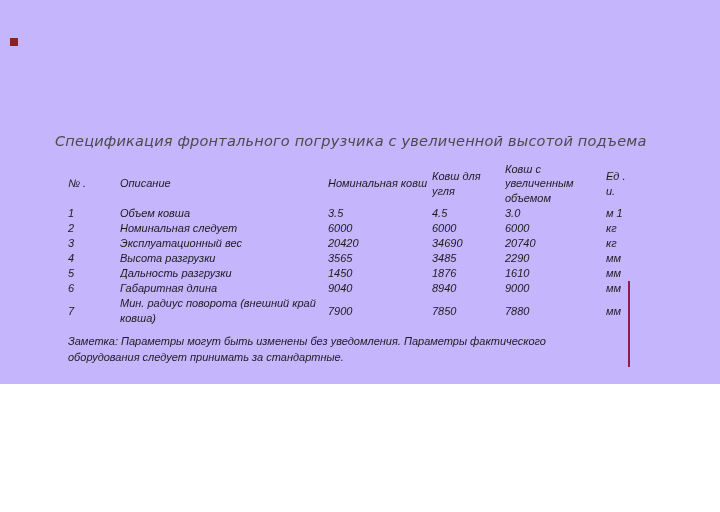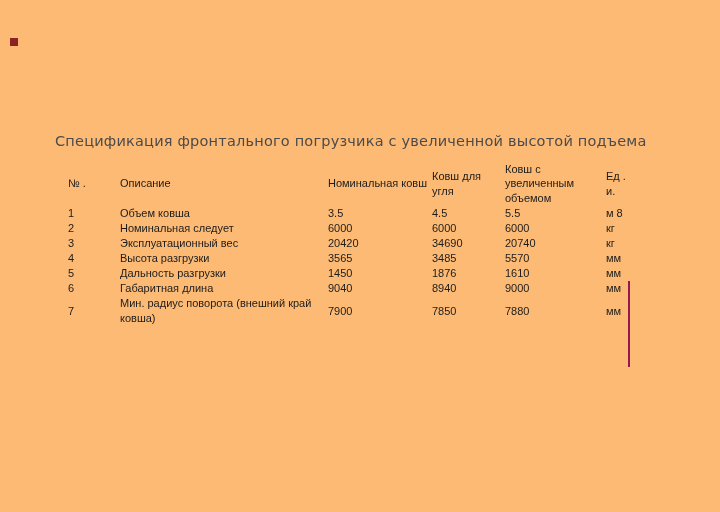--- a/index.html
+++ b/index.html
@@ -1,21 +1,22 @@
 <!DOCTYPE html>
 <html><head>
 <meta charset="utf-8">
 <style>
   html, body { margin: 0; padding: 0; background: #ffffff; }
   .canvas {
     position: relative;
     width: 720px;
-    height: 512px;
-    background: #fdba74;
+    height: 384px;
+    background: #c4b5fd;
     overflow: hidden;
+    font-style: italic;
   }
   .broken-img {
     position: absolute;
     left: 10px;
     top: 38px;
     width: 8px;
     height: 8px;
     background: #8a2424;
   }
   .title {
@@ -114,22 +115,22 @@
         <th class="c-inc">Ковш с увеличенным объемом</th>
         <th class="c-unit">Ед . и.</th>
       </tr>
     </thead>
     <tbody>
       <tr>
         <td class="c-num">1</td>
         <td class="c-desc">Объем ковша</td>
         <td class="c-std">3.5</td>
         <td class="c-coal">4.5</td>
-        <td class="c-inc">5.5</td>
-        <td class="c-unit">м 8</td>
+        <td class="c-inc">3.0</td>
+        <td class="c-unit">м 1</td>
       </tr>
       <tr>
         <td class="c-num">2</td>
         <td class="c-desc">Номинальная следует</td>
         <td class="c-std">6000</td>
         <td class="c-coal">6000</td>
         <td class="c-inc">6000</td>
         <td class="c-unit">кг</td>
       </tr>
       <tr>
@@ -138,21 +139,21 @@
         <td class="c-std">20420</td>
         <td class="c-coal">34690</td>
         <td class="c-inc">20740</td>
         <td class="c-unit">кг</td>
       </tr>
       <tr>
         <td class="c-num">4</td>
         <td class="c-desc">Высота разгрузки</td>
         <td class="c-std">3565</td>
         <td class="c-coal">3485</td>
-        <td class="c-inc">5570</td>
+        <td class="c-inc">2290</td>
         <td class="c-unit">мм</td>
       </tr>
       <tr>
         <td class="c-num">5</td>
         <td class="c-desc">Дальность разгрузки</td>
         <td class="c-std">1450</td>
         <td class="c-coal">1876</td>
         <td class="c-inc">1610</td>
         <td class="c-unit">мм</td>
       </tr>
@@ -168,16 +169,17 @@
         <td class="c-num">7</td>
         <td class="c-desc">Мин. радиус поворота (внешний край ковша)</td>
         <td class="c-std">7900</td>
         <td class="c-coal">7850</td>
         <td class="c-inc">7880</td>
         <td class="c-unit">мм</td>
       </tr>
     </tbody>
   </table>
 
+  <p class="note">Заметка: Параметры могут быть изменены без уведомления. Параметры фактического оборудования следует принимать за стандартные.</p>
 
   <div class="divider"></div>
 
 </div>
 
 </body></html>

